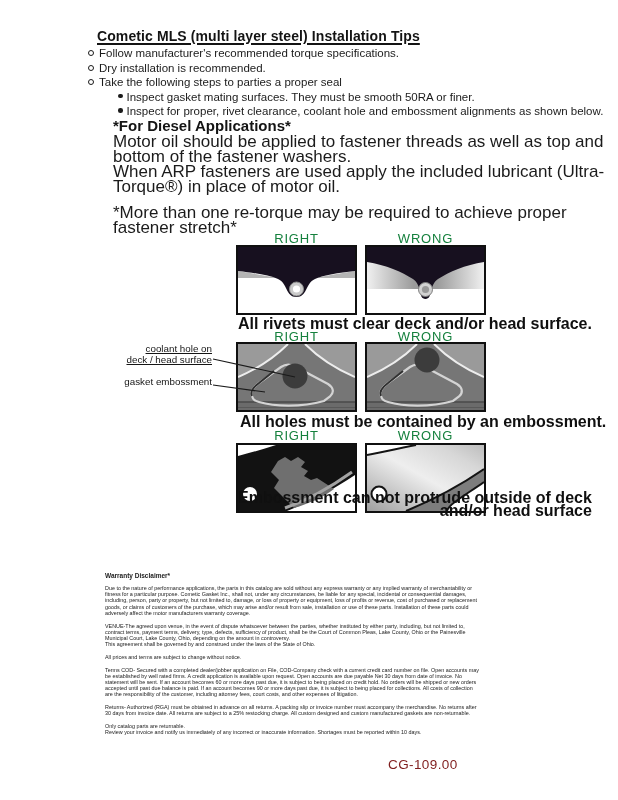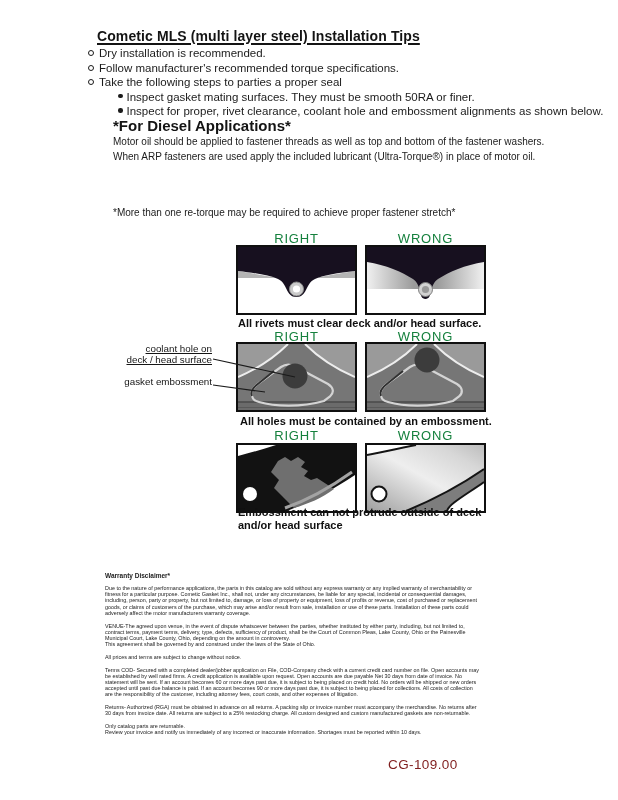--- a/index.html
+++ b/index.html
@@ -15,50 +15,50 @@
     text-decoration:underline; text-decoration-thickness:1.5px; text-underline-offset:2px;
     letter-spacing:0.1px; color:#141414;
   }
   .bullets{left:88px; top:46px; font-size:11.5px; line-height:14.5px; color:#1b1b1b;}
   .b{display:flex; align-items:flex-start;}
   .b .txt{white-space:nowrap;}
   .m1{width:4px;height:4px;border:1px solid #1b1b1b;border-radius:50%;margin:4px 5px 0 0;flex:none;}
   .b.l2{padding-left:30px;}
   .m2{width:4.5px;height:4.5px;background:#1b1b1b;border-radius:50%;margin:4px 4px 0 0;flex:none;}
   .diesel-h{left:113px; top:117px; font-size:15px; font-weight:bold; color:#141414;}
-  .para{font-size:10px; line-height:15px; white-space:pre-line; color:#1b1b1b;}
+  .para{font-size:17px; line-height:15px; white-space:pre-line; color:#1b1b1b;}
   .p1{left:113px; top:134px;}
   .p2{left:113px; top:164px; line-height:14.2px;}
   .pnote{left:113px; top:205px;}
   .fig-label{width:121px; text-align:center; font-size:13px; letter-spacing:0.8px; color:#15803d;}
   .fig-box{width:117px; height:66px; border:2px solid #101010; background:#fff;}
   .fig-box svg{display:block; width:117px; height:66px;}
-  .fig-caption{left:238px; font-weight:bold; font-size:11px; line-height:13px; white-space:pre-line; color:#101010;}
+  .fig-caption{left:238px; font-weight:bold; font-size:16px; line-height:13px; white-space:pre-line; color:#101010;}
   .callout{font-size:9.8px; line-height:10.8px; text-align:right; white-space:pre-line; color:#151515;}
   .leader{left:110px; top:330px; pointer-events:none; z-index:5;}
   .warranty{left:105px; top:572px; width:414px; color:#222;}
   .warranty h4{margin:0 0 6px 0; font-size:6.5px; font-weight:bold;}
   .warranty p{margin:0 0 6.5px 0; font-size:5.4px; line-height:6.2px; white-space:pre-line;}
   .code{left:388px; top:757px; font-size:13.5px; letter-spacing:0.4px; color:#7f1d1d;}
 </style>
 </head>
 <body>
 
 <div class="page">
 
   <div class="abs title">Cometic MLS (multi layer steel) Installation Tips</div>
 
   <div class="abs bullets">
     <div class="b l1">
         <span class="m1"></span>
-        <span class="txt">Dry installation is recommended.</span>
+        <span class="txt">Follow manufacturer's recommended torque specifications.</span>
       </div>
     <div class="b l1">
         <span class="m1"></span>
-        <span class="txt">Follow manufacturer's recommended torque specifications.</span>
+        <span class="txt">Dry installation is recommended.</span>
       </div>
     <div class="b l1">
         <span class="m1"></span>
         <span class="txt">Take the following steps to parties a proper seal</span>
       </div>
     <div class="b l2">
         <span class="m2"></span>
         <span class="txt">Inspect gasket mating surfaces.  They must be smooth 50RA or finer.</span>
       </div>
     <div class="b l2">
@@ -169,21 +169,21 @@
       </defs>
       <rect width="117" height="66" fill="#ffffff"></rect>
       <path d="M0,10 C17,7 33,3 49,0 L117,0 V24 C91,42 63,56 39,66 L0,66 Z" fill="url(#g3w)"></path>
       <path d="M0,10 C17,7 33,3 49,0" stroke="#141414" stroke-width="2" fill="none"></path>
       <path d="M39,66 C63,56 91,42 117,24 L117,37 C97,51 82,59 80,66 Z" fill="#7d7d7d"></path>
       <path d="M39,66 C63,56 91,42 117,24" stroke="#141414" stroke-width="2" fill="none"></path>
       <path d="M80,66 C82,59 97,51 117,37" stroke="#141414" stroke-width="2" fill="none"></path>
       <circle cx="12" cy="49" r="7.5" fill="#ffffff" stroke="#141414" stroke-width="2"></circle>
     </svg>
   </div>
-  <div class="abs fig-caption" style="top:506px;">Embossment can not protrude outside of deck
+  <div class="abs fig-caption" style="top:491px;text-align:right;">Embossment can not protrude outside of deck
 and/or head surface</div>
 
   <div class="abs warranty">
     <h4>Warranty Disclaimer*</h4>
     <p>Due to the nature of performance applications, the parts in this catalog are sold without any express warranty or any implied warranty of merchantability or
 fitness for a particular purpose.  Cometic Gasket Inc., shall not, under any circumstances, be liable for any special, incidental or consequential damages,
 including, person, party or property, but not limited to, damage, or loss of property or equipment, loss of profits or revenue, cost of purchased or replacement
 goods, or claims of customers of the purchase, which may arise and/or result from sale, installation or use of these parts.  Installation of these parts could
 adversely affect the motor manufacturers warranty coverage.</p>
     <p>VENUE-The agreed upon venue, in the event of dispute whatsoever between the parties, whether instituted by either party, including, but not limited to,

